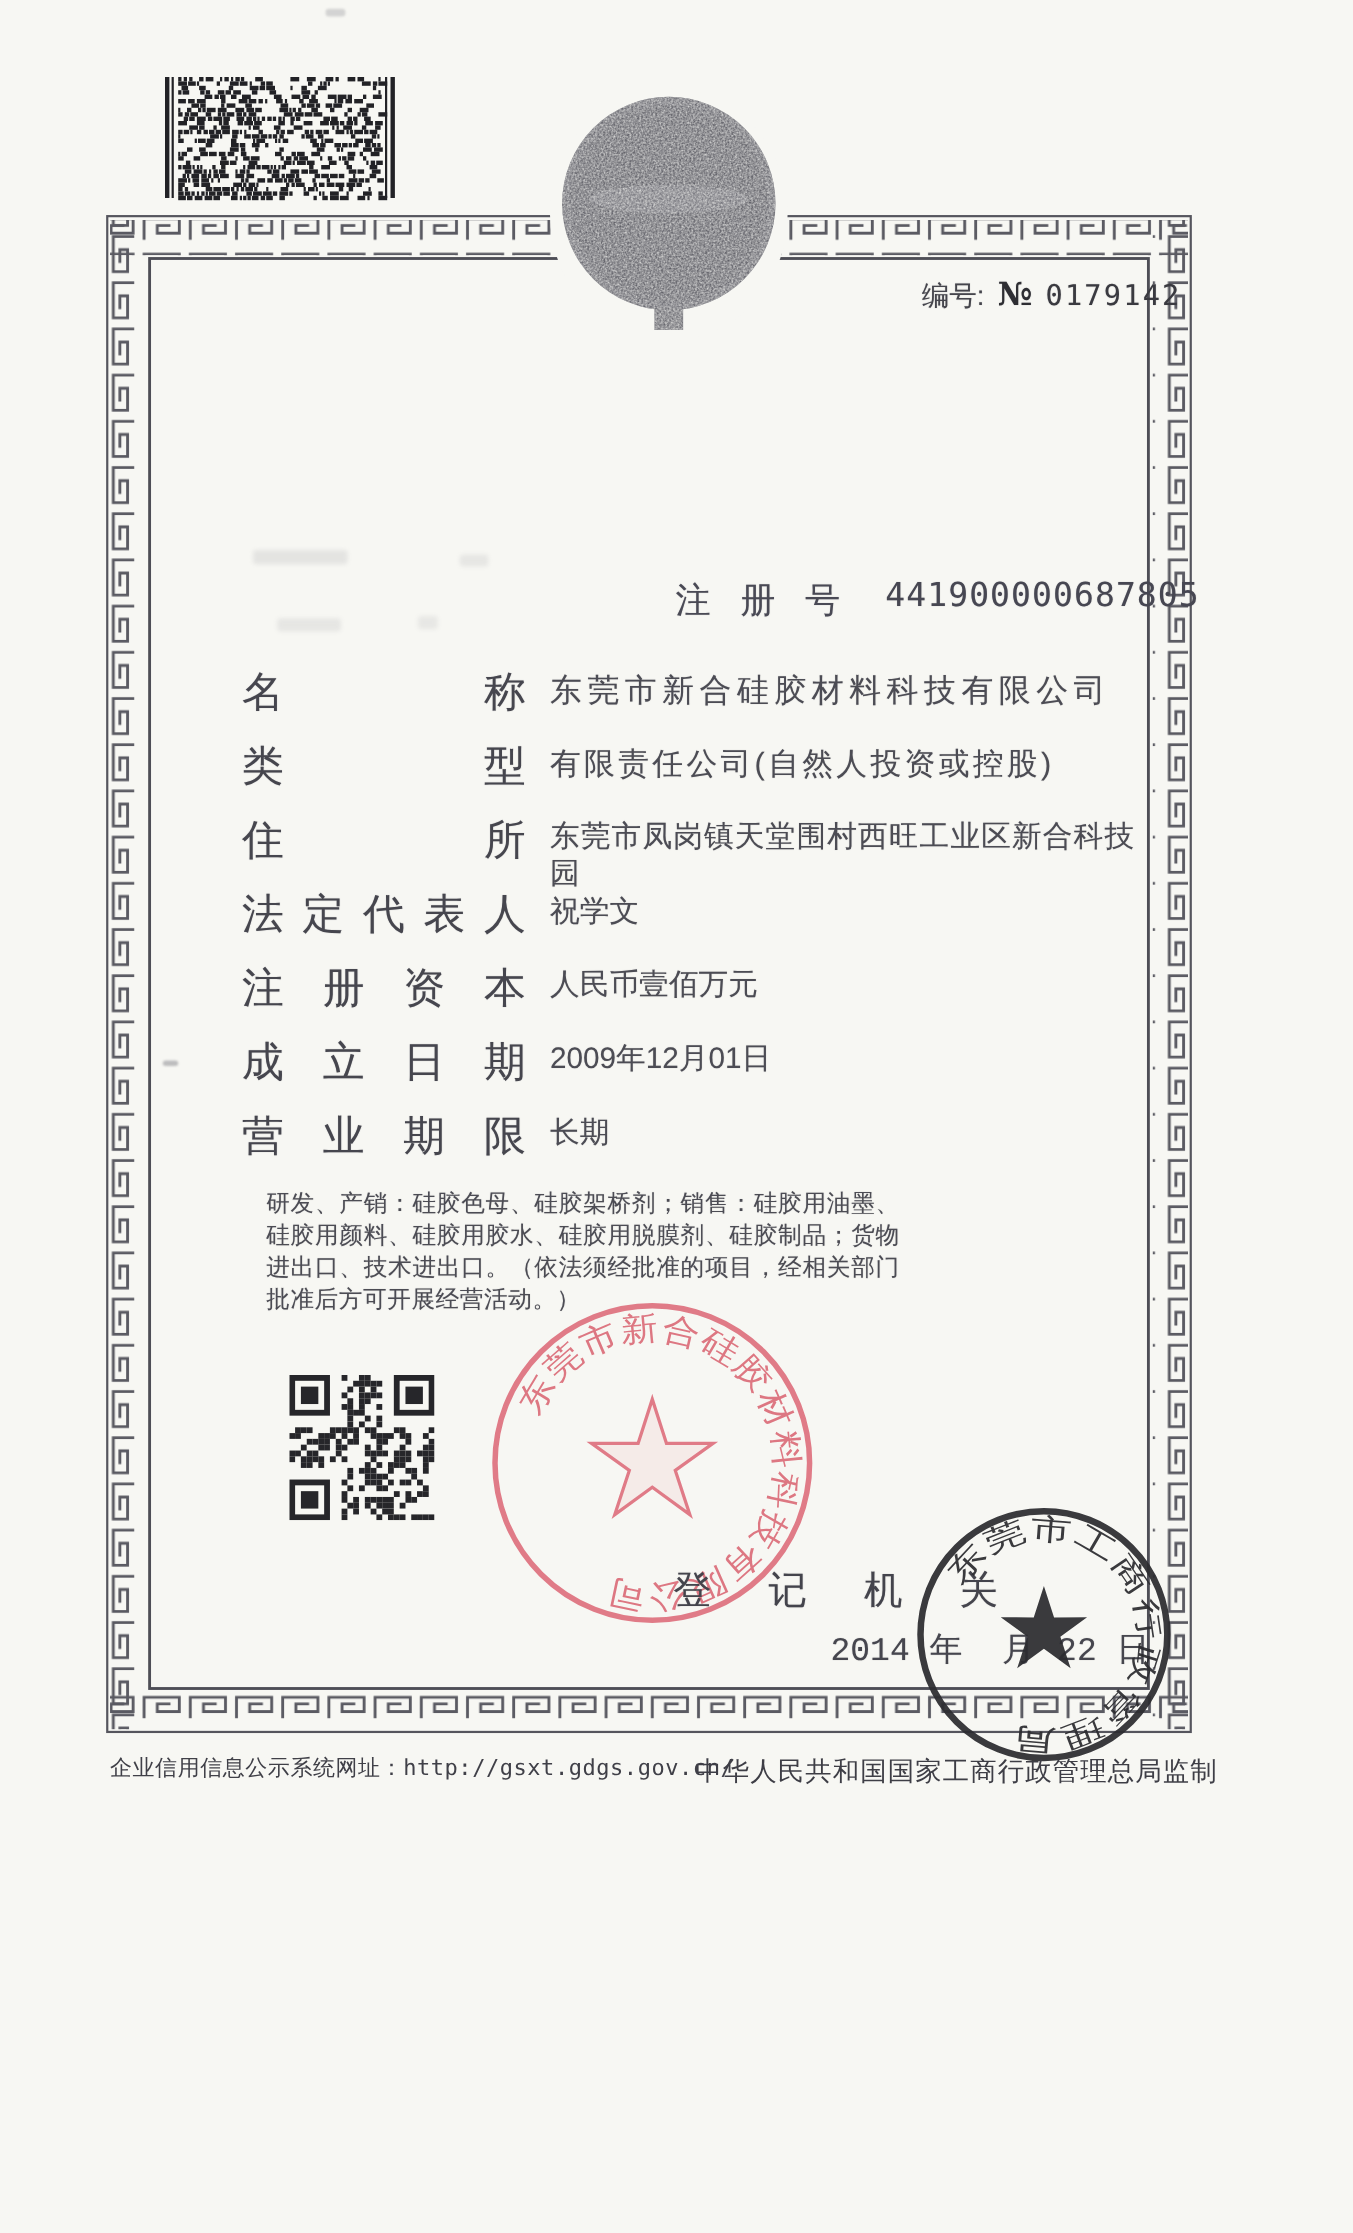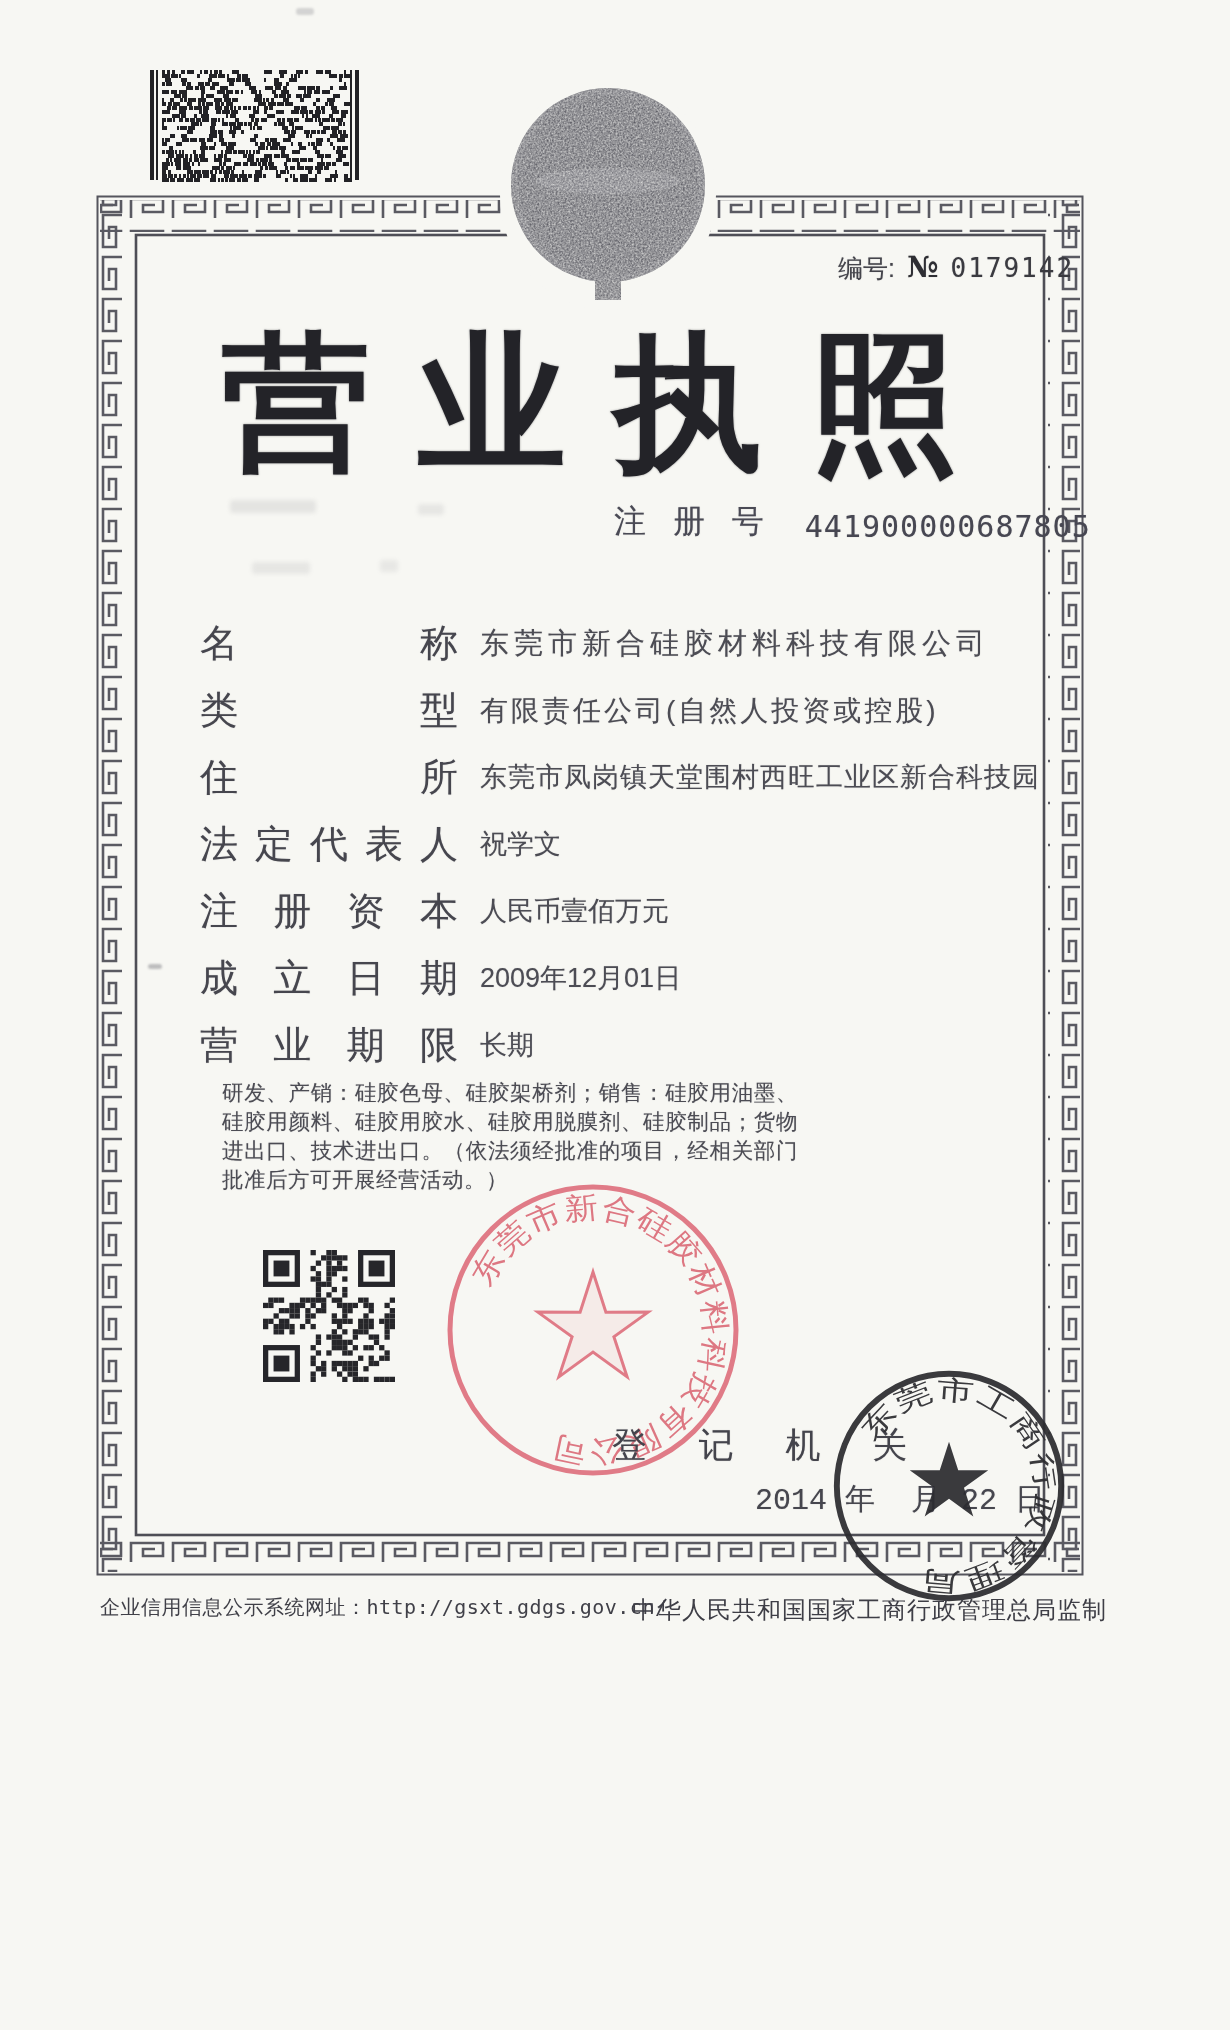--- a/index.html
+++ b/index.html
@@ -24,27 +24,27 @@
   
   .frame{position:absolute; left:0; top:0; pointer-events:none;}
   
   .title{
     position:absolute; left:135px; top:318px; width:910px; margin:0;
     text-align:center; font-size:148px; line-height:1.15; font-weight:900;
     letter-spacing:48px; text-indent:48px; color:#232328;
     text-shadow:0 0 2px rgba(35,35,40,.55);
   }
   
-  .regline{position:absolute; left:614px; top:500px; display:flex; align-items:flex-end;
+  .regline{position:absolute; left:614px; top:524px; display:flex; align-items:flex-start;
            text-shadow:0 0 1px rgba(70,70,80,.35);}
   .regline .reglabel{font-size:32px; letter-spacing:9px; color:#4a4a55;}
   .regline .regno{font-family:"DejaVu Sans Mono", monospace; font-size:30px; margin-left:32px; color:#474752; letter-spacing:1px;}
   
   .fields{position:absolute; left:200px; top:610px; width:850px;}
-  .frow{display:flex; align-items:center; min-height:67px;}
+  .frow{display:flex; align-items:flex-start; min-height:67px;margin-left:20px;}
   .flabel{
     width:258px; flex:0 0 258px; font-size:38px; line-height:1.1;
     color:#46464e; text-align:justify; text-align-last:justify;
     text-shadow:0 0 1px rgba(70,70,80,.4);
   }
   .fvalue{
     margin-left:22px; font-size:27px; color:#4c4c54; line-height:1.25;
     text-shadow:0 0 1px rgba(76,76,84,.35);
   }
   .fvalue.name{font-size:29px; letter-spacing:5px;}
@@ -579,21 +579,20 @@
       <rect x="88" y="196" width="26" height="20" fill="#888" filter="url(#grain)"></rect>
     </svg>
   </div>
 
   <div class="serial">
     <span>编号:</span>
     <span class="numero">№</span>
     <span class="digits">0179142</span>
   </div>
 
-  <h1 class="title">营业执照</h1>
 
   <div class="regline">
     <span class="reglabel">注 册 号</span>
     <span class="regno">441900000687805</span>
   </div>
 
   <div class="fields">
     <div class="frow">
       <div class="flabel">名称</div>
       <div class="fvalue name">东莞市新合硅胶材料科技有限公司</div>

